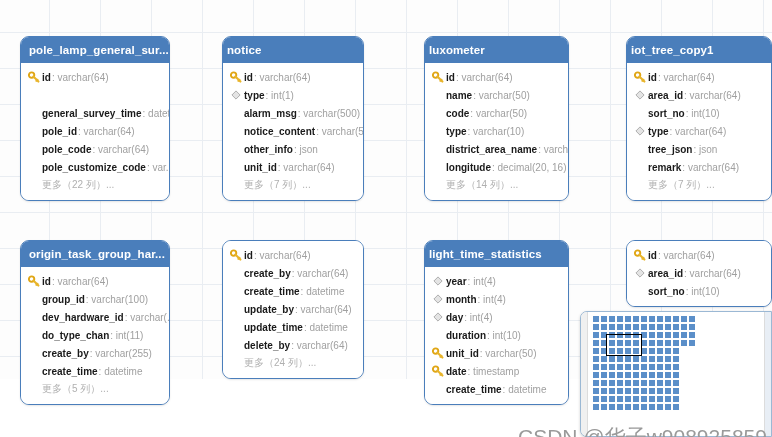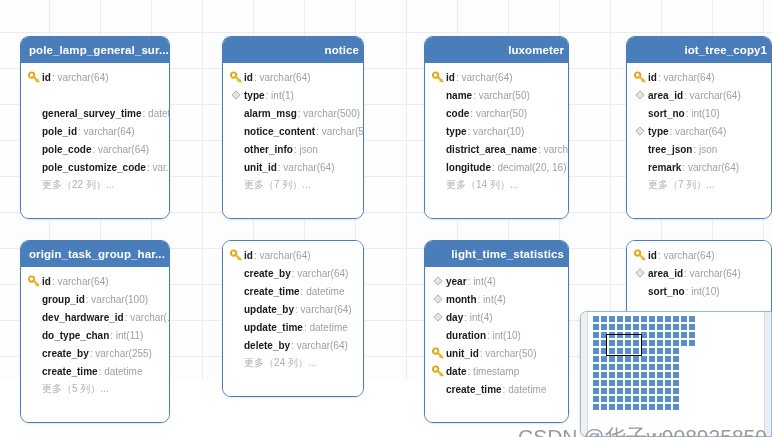--- a/index.html
+++ b/index.html
@@ -29,29 +29,29 @@
     box-shadow: 0 1px 2px rgba(0,0,0,0.10);
     overflow: hidden;
   }
   .er-header {
     height: 26px;
     line-height: 26px;
     background: #4a7ebb;
     color: #ffffff;
     font-size: 11.5px;
     font-weight: bold;
-    text-align: right;
+    text-align: left;
     letter-spacing: 0.1px;
     white-space: nowrap;
     overflow: hidden;
     padding: 0 4px;
   }
   .er-header.left { text-align: left; padding-left: 8px; }
   .er-body {
-    padding: 5px 0 24px 0;
+    padding: 5px 0 6px 0;
     background: #ffffff;
   }
   .er-row {
     display: flex;
     align-items: center;
     height: 18px;
     padding-left: 6px;
     white-space: nowrap;
     overflow: hidden;
     font-size: 10px;

